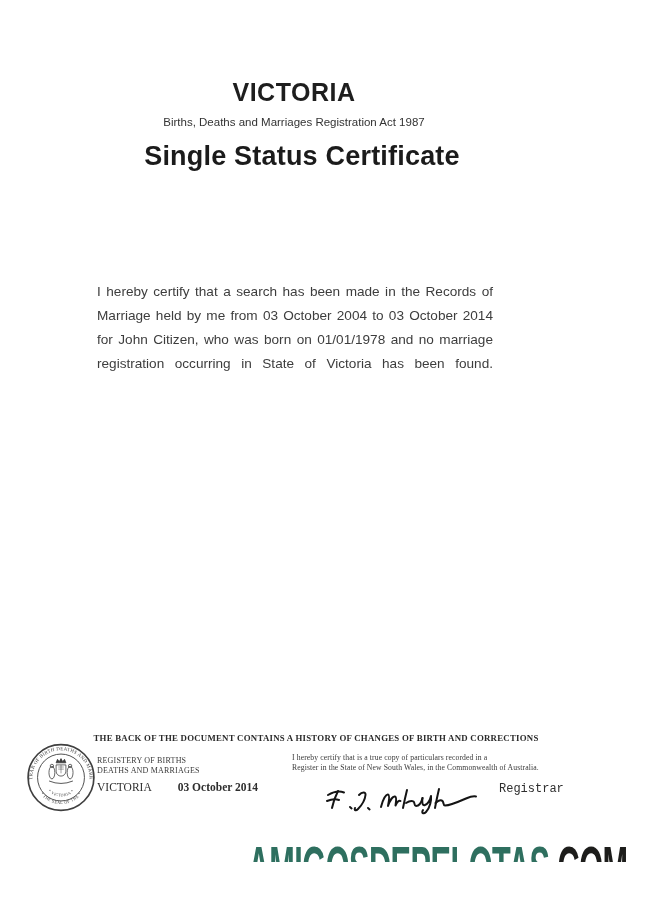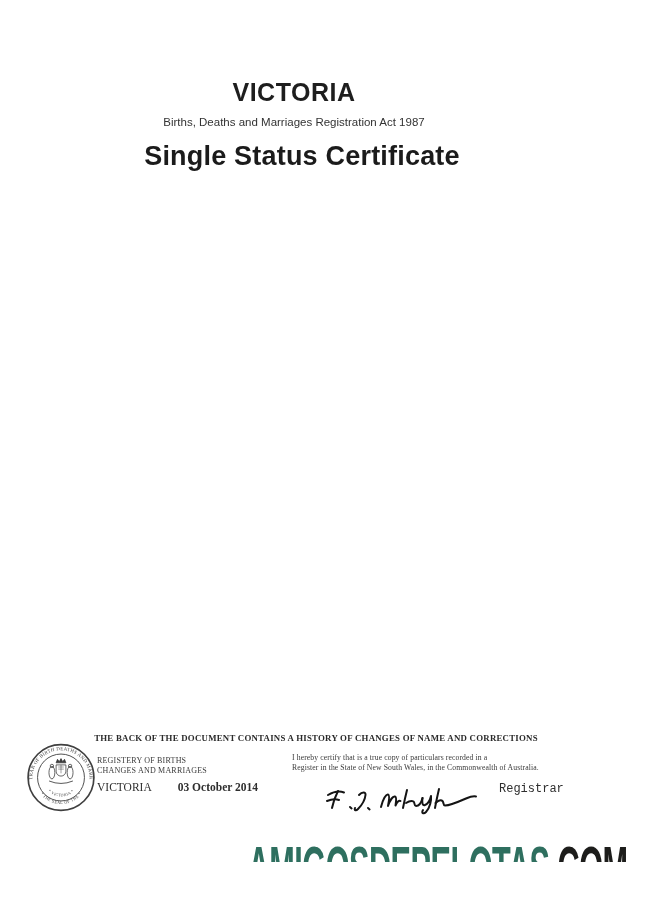--- a/index.html
+++ b/index.html
@@ -84,22 +84,23 @@
 </style>
 </head>
 <body>
 
 <div class="page">
 
   <div class="doc-title">VICTORIA</div>
   <div class="act-line">Births, Deaths and Marriages Registration Act 1987</div>
   <div class="cert-title">Single Status Certificate</div>
 
+  <p class="body-par">I hereby certify that a search has been made in the Records of Marriage held by me from 03 October 2004 to 03 October 2014 for John Citizen, who was born on 01/01/1978 and no marriage registration occurring in State of Victoria has been found.</p>
 
-  <div class="back-notice">THE BACK OF THE DOCUMENT CONTAINS A HISTORY OF CHANGES OF NAME AND CORRECTIONS</div>
+  <div class="back-notice">THE BACK OF THE DOCUMENT CONTAINS A HISTORY OF CHANGES OF BIRTH AND CORRECTIONS</div>
 
   <svg class="seal" viewBox="0 0 100 104" aria-hidden="true">
     <defs>
       <path id="sealTopArc" d="M 9,54 A 41,41 0 1 1 91,54"></path>
       <path id="sealBottomArc" d="M 14,54 A 36,36 0 0 0 86,54"></path>
       <path id="sealNameArc" d="M 23,52 A 27,27 0 0 0 77,52"></path>
     </defs>
     <circle cx="50" cy="52" r="47" fill="none" stroke="#3f3f3f" stroke-width="2.4"></circle>
     <circle cx="50" cy="52" r="33.5" fill="none" stroke="#3f3f3f" stroke-width="1.3"></circle>
     <text font-family="Liberation Serif, serif" font-size="7" letter-spacing="0.4" fill="#3a3a3a">
@@ -119,21 +120,21 @@
       <ellipse cx="37" cy="45" rx="4.2" ry="9"></ellipse>
       <circle cx="37" cy="35.5" r="2.4"></circle>
       <ellipse cx="63" cy="45" rx="4.2" ry="9"></ellipse>
       <circle cx="63" cy="35.5" r="2.4"></circle>
       <path d="M33,57 q17,7 34,0" stroke-width="1.2"></path>
     </g>
   </svg>
 
   <div class="registry-block">
     <div>REGISTERY OF BIRTHS</div>
-    <div>CHANGES AND MARRIAGES</div>
+    <div>DEATHS AND MARRIAGES</div>
   </div>
 
   <div class="place-date">
     <span class="place">VICTORIA</span><span class="date">03 October 2014</span>
   </div>
 
   <div class="certify-block">
     <div>I hereby certify that is a true copy of particulars recorded in a</div>
     <div>Register in the State of New South Wales, in the Commonwealth of Australia.</div>
   </div>

